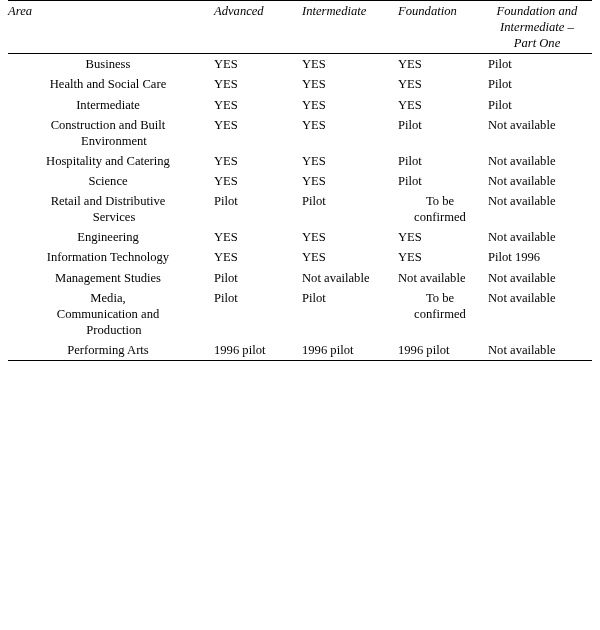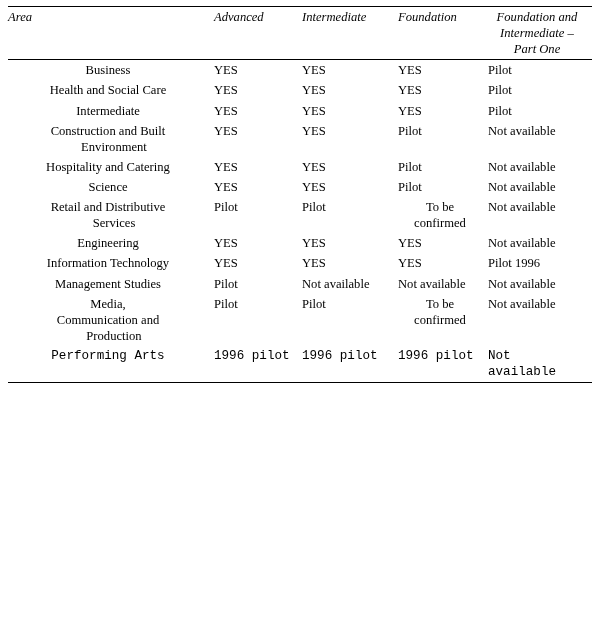--- a/index.html
+++ b/index.html
@@ -12,21 +12,21 @@
     height: 630px;
     font-family: "Liberation Serif", serif;
     color: #000000;
     overflow: hidden;
   }
   #sheet {
     position: relative;
     width: 600px;
     height: 630px;
     box-sizing: border-box;
-    padding: 6px 8px;
+    padding: 0 8px;
   }
   table.gnvq {
     width: 584px;
     border-collapse: collapse;
     font-size: 12.6px;
     line-height: 1.28;
   }
   table.gnvq th,
   table.gnvq td {
     vertical-align: top;
@@ -41,21 +41,20 @@
     padding-top: 4px;
     padding-bottom: 8px;
     border-bottom: 1.4px solid #000;
   }
   
   table.gnvq {
     border-top: 1.4px solid #000;
   }
   tbody tr:last-child td {
     border-bottom: 1.4px solid #000;
-    font-family: Liberation Mono, monospace;
   }
   
   col.c-area { width: 206px; }
   col.c-adv  { width: 88px; }
   col.c-int  { width: 96px; }
   col.c-fnd  { width: 90px; }
   col.c-fi   { width: 104px; }
 
   td.area {
     padding-right: 8px;

